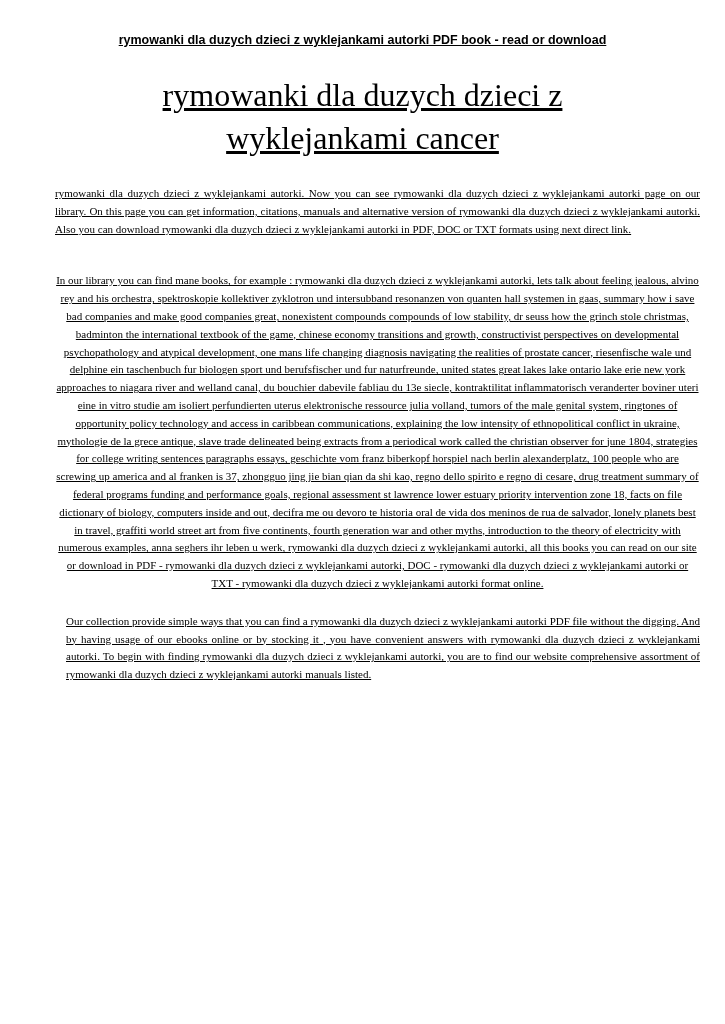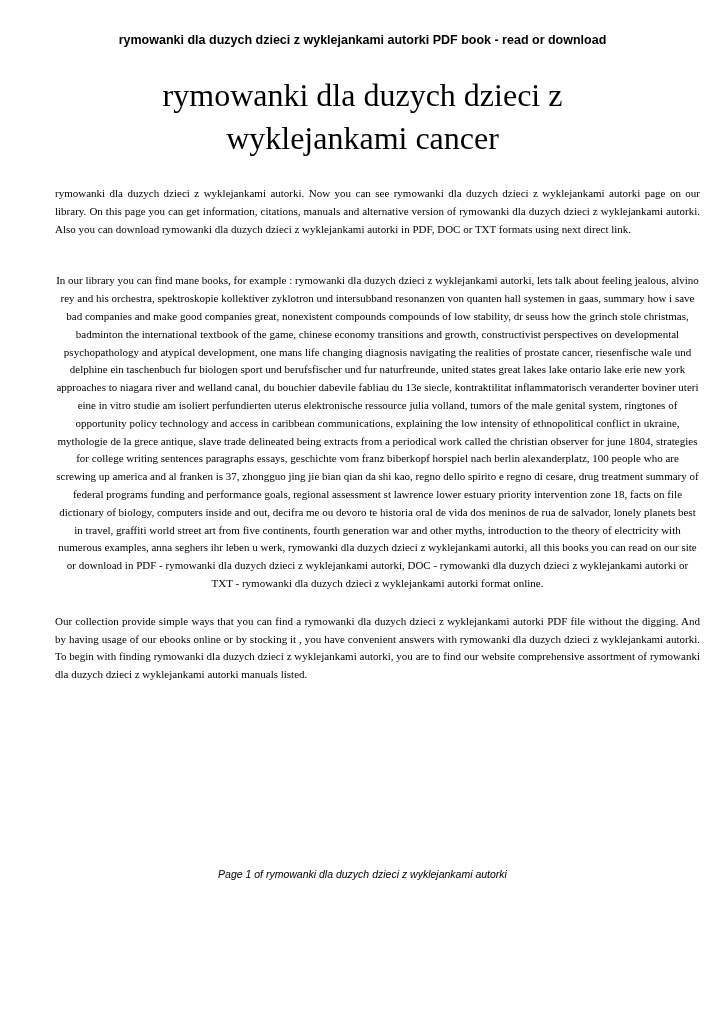--- a/index.html
+++ b/index.html
@@ -7,20 +7,21 @@
     padding: 0;
     background: #ffffff;
   }
   .page {
     position: relative;
     width: 725px;
     height: 904px;
     background: #ffffff;
     color: #000000;
     overflow: hidden;
+    text-decoration: underline;
   }
   .doc-header {
     padding-top: 33px;
     text-align: center;
     font-family: "Liberation Sans", sans-serif;
     font-weight: bold;
     font-size: 12.5px;
     line-height: 14px;
     color: #000000;
   }
@@ -49,20 +50,21 @@
     text-align: justify;
   }
   p.para-left {
     text-align: center;
   }
   p.gap-large {
     margin-top: 34px;
   }
   p.gap-small {
     margin-top: 20px;
+    margin-left: 11px;
   }
   .doc-footer {
     position: absolute;
     left: 0;
     bottom: 24px;
     width: 100%;
     text-align: center;
     font-family: "Liberation Sans", sans-serif;
     font-style: italic;
     font-size: 10.5px;
@@ -80,15 +82,14 @@
   <div class="doc-title">rymowanki dla duzych dzieci z wyklejankami cancer</div>
 
   <div class="content">
     <p class="para-justify">rymowanki dla duzych dzieci z wyklejankami autorki. Now you can see rymowanki dla duzych dzieci z wyklejankami autorki page on our library. On this page you can get information, citations, manuals and alternative version of rymowanki dla duzych dzieci z wyklejankami autorki. Also you can download rymowanki dla duzych dzieci z wyklejankami autorki in PDF, DOC or TXT formats using next direct link.</p>
 
     <p class="para-left gap-large">In our library you can find mane books, for example : rymowanki dla duzych dzieci z wyklejankami autorki, lets talk about feeling jealous, alvino rey and his orchestra, spektroskopie kollektiver zyklotron und intersubband resonanzen von quanten hall systemen in gaas, summary how i save bad companies and make good companies great, nonexistent compounds compounds of low stability, dr seuss how the grinch stole christmas, badminton the international textbook of the game, chinese economy transitions and growth, constructivist perspectives on developmental psychopathology and atypical development, one mans life changing diagnosis navigating the realities of prostate cancer, riesenfische wale und delphine ein taschenbuch fur biologen sport und berufsfischer und fur naturfreunde, united states great lakes lake ontario lake erie new york approaches to niagara river and welland canal, du bouchier dabevile fabliau du 13e siecle, kontraktilitat inflammatorisch veranderter boviner uteri eine in vitro studie am isoliert perfundierten uterus elektronische ressource julia volland, tumors of the male genital system, ringtones of opportunity policy technology and access in caribbean communications, explaining the low intensity of ethnopolitical conflict in ukraine, mythologie de la grece antique, slave trade delineated being extracts from a periodical work called the christian observer for june 1804, strategies for college writing sentences paragraphs essays, geschichte vom franz biberkopf horspiel nach berlin alexanderplatz, 100 people who are screwing up america and al franken is 37, zhongguo jing jie bian qian da shi kao, regno dello spirito e regno di cesare, drug treatment summary of federal programs funding and performance goals, regional assessment st lawrence lower estuary priority intervention zone 18, facts on file dictionary of biology, computers inside and out, decifra me ou devoro te historia oral de vida dos meninos de rua de salvador, lonely planets best in travel, graffiti world street art from five continents, fourth generation war and other myths, introduction to the theory of electricity with numerous examples, anna seghers ihr leben u werk,  rymowanki dla duzych dzieci z wyklejankami autorki, all this books you can read on our site or download in PDF - rymowanki dla duzych dzieci z wyklejankami autorki, DOC - rymowanki dla duzych dzieci z wyklejankami autorki or TXT - rymowanki dla duzych dzieci z wyklejankami autorki format online.</p>
 
     <p class="para-justify gap-small">Our collection provide simple ways that you can find a rymowanki dla duzych dzieci z wyklejankami autorki PDF file without the digging. And by having usage of our ebooks online or by stocking it , you have convenient answers with rymowanki dla duzych dzieci z wyklejankami autorki. To begin with finding rymowanki dla duzych dzieci z wyklejankami autorki, you are to find our website  comprehensive assortment of rymowanki dla duzych dzieci z wyklejankami autorki manuals listed.</p>
   </div>
 
-  <div class="doc-footer">Page 1 of rymowanki dla duzych dzieci z wyklejankami autorki</div>
 
 </div>
 
 </body></html>

